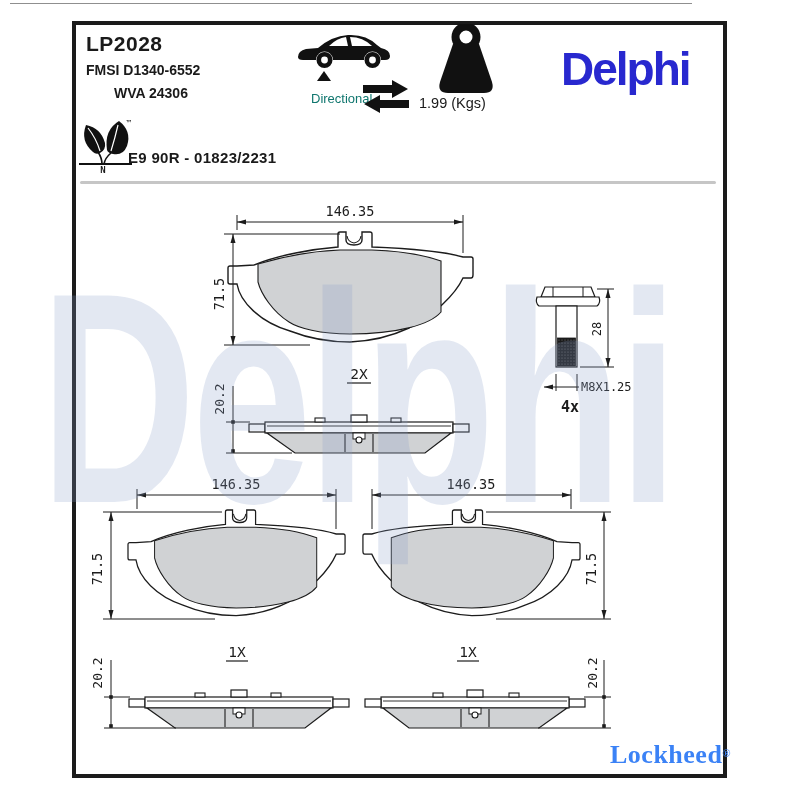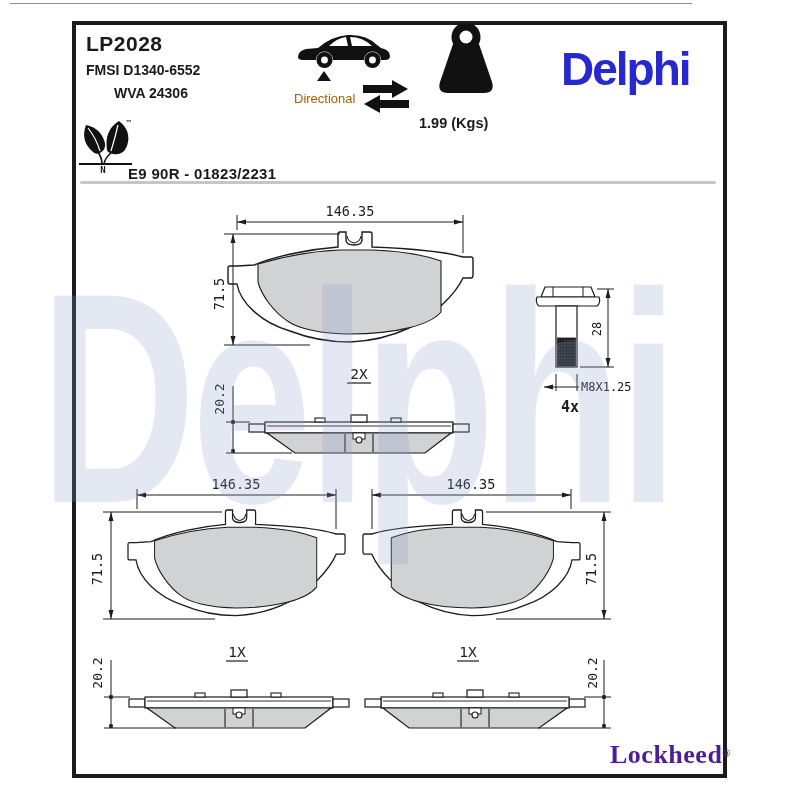--- a/index.html
+++ b/index.html
@@ -5,24 +5,24 @@
   html,body{margin:0;padding:0;background:#ffffff;}
   #page{position:relative;width:800px;height:800px;background:#ffffff;overflow:hidden;
         font-family:"Liberation Sans",sans-serif;color:#1a1a1a;}
   #scan-line{position:absolute;left:10px;top:3px;width:682px;height:1px;background:#8f8f8f;}
   #frame{position:absolute;left:72px;top:21px;width:655px;height:757px;
          border:4px solid #1b1b1b;box-sizing:border-box;background:transparent;}
   
   .pn{position:absolute;left:86px;top:32px;font-size:21px;font-weight:bold;letter-spacing:.5px;}
   .fmsi{position:absolute;left:86px;top:62px;font-size:14px;font-weight:bold;}
   .wva{position:absolute;left:86px;top:85px;font-size:14px;font-weight:bold;margin-left:28px;}
-  .directional{position:absolute;left:294px;top:91px;font-size:13px;color:#a16207;}
-  .weight-label{position:absolute;left:419px;top:95px;font-size:14.5px;font-weight:bold;margin-top:20px;}
+  .directional{position:absolute;left:311px;top:91px;font-size:13px;color:#0f766e;}
+  .weight-label{position:absolute;left:419px;top:95px;font-size:14.5px;font-weight:normal;}
   .brand{position:absolute;left:561px;top:42px;font-size:46px;font-weight:bold;letter-spacing:-2px;}
-  .approval{position:absolute;left:128px;top:165px;font-size:15px;font-weight:bold;letter-spacing:.3px;}
+  .approval{position:absolute;left:128px;top:149px;font-size:15px;font-weight:bold;letter-spacing:.3px;}
   .sep{position:absolute;left:80px;top:181px;width:636px;height:3px;background:#c6c6c6;border-radius:2px;}
   .lockheed{position:absolute;left:610px;top:740px;font-size:26px;font-weight:bold;
             font-family:"Liberation Serif",serif;letter-spacing:.5px;}
   .lockheed sup{font-size:11px;vertical-align:6px;}
   #watermark{position:absolute;left:40px;top:248px;font-size:300px;line-height:1;font-weight:bold;
              letter-spacing:-6px;transform:scaleX(0.72);transform-origin:left top;
              pointer-events:none;white-space:nowrap;z-index:5;}
   svg{position:absolute;}
   svg text{font-family:"DejaVu Sans Mono",monospace;fill:#1c1c1c;}
 </style>
@@ -221,17 +221,17 @@
       <line x1="538" y1="728" x2="611" y2="728" stroke="#1c1c1c" stroke-width="1"></line>
       <line x1="604" y1="660" x2="604" y2="728" stroke="#1c1c1c" stroke-width="1"></line>
       <rect x="602.2" y="695.2" width="3.6" height="3.6" fill="#1c1c1c"></rect>
       <rect x="602.2" y="724.2" width="3.6" height="3.6" fill="#1c1c1c"></rect>
       <text x="597" y="673" font-size="13" text-anchor="middle" transform="rotate(-90 597 673)">20.2</text>
     </g>
   </svg>
 
   <div id="watermark" style="color:rgba(137,159,200,0.24);">Delphi</div>
 
-  <div class="lockheed" style="color:#4c1d95;">
+  <div class="lockheed" style="color:#3b82f6;">
     <span>Lockheed</span><sup>®</sup>
   </div>
 
 </div>
 
 </body></html>

